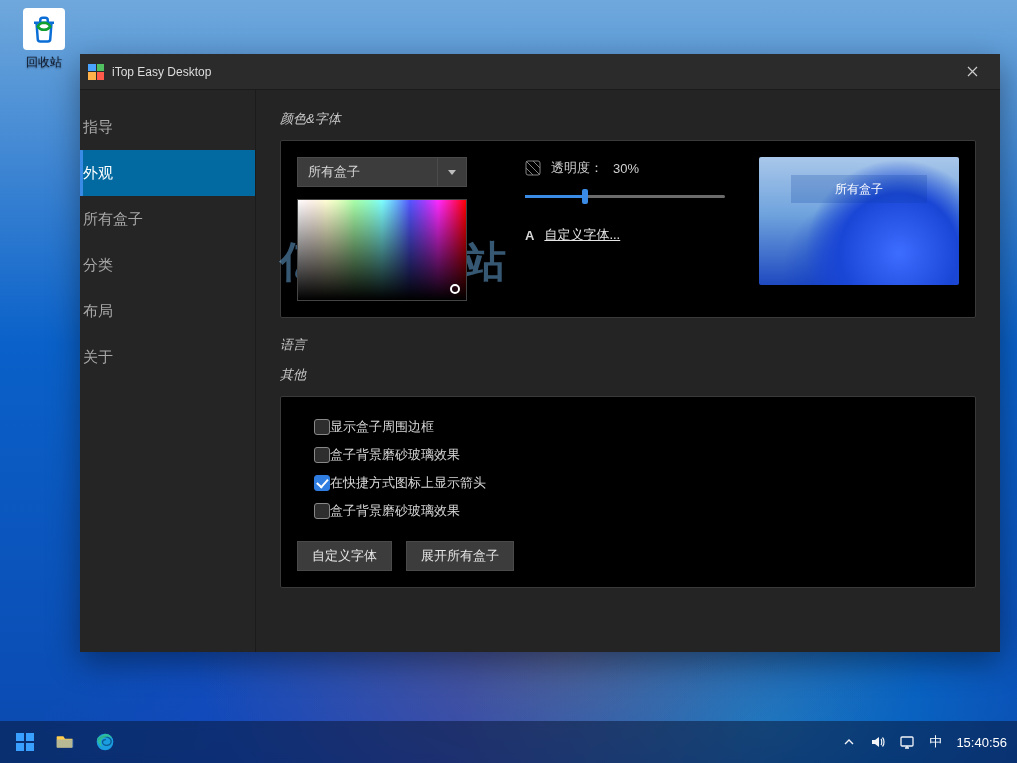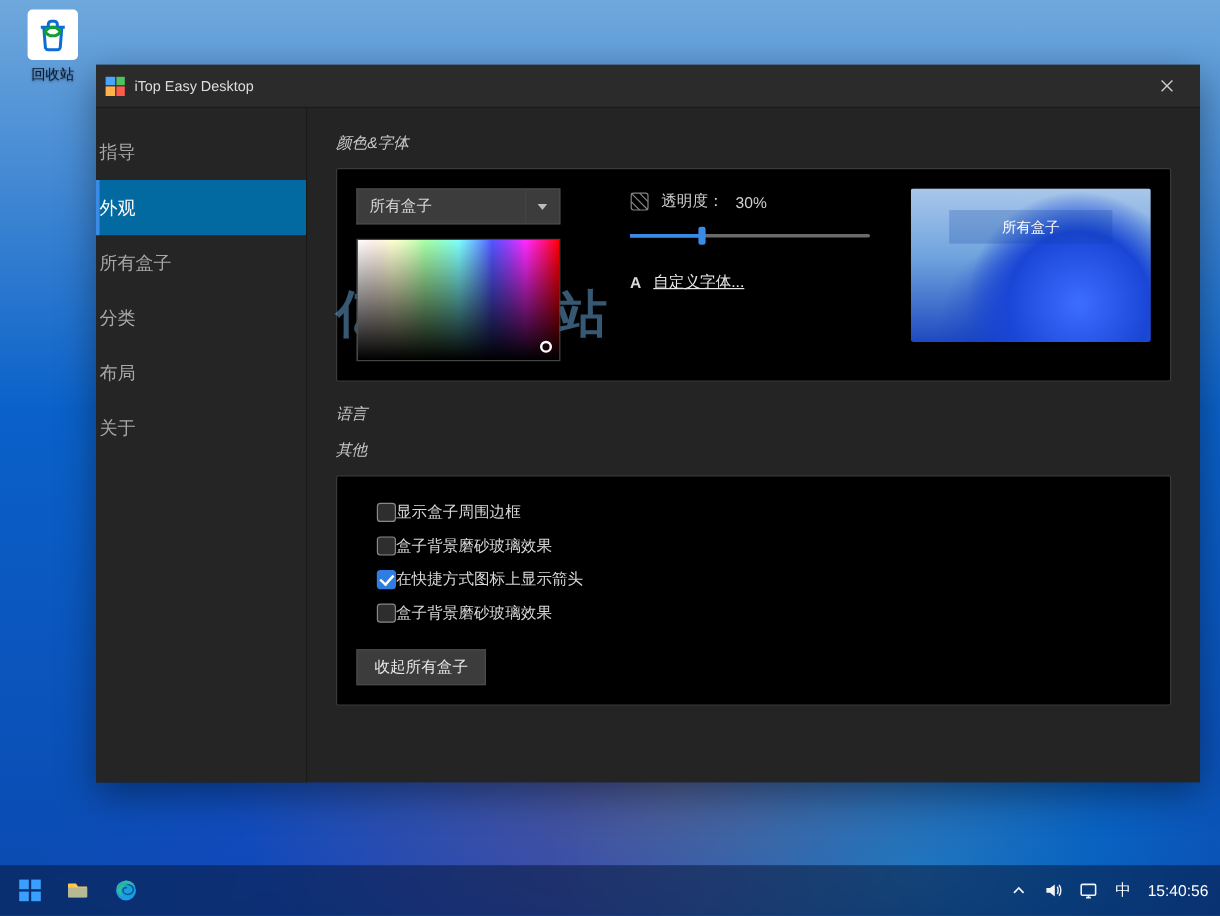--- a/index.html
+++ b/index.html
@@ -210,21 +210,22 @@
             <div class="chk-row">
               <div class="chk checked"></div>
               <span>在快捷方式图标上显示箭头</span>
             </div>
             <div class="chk-row">
               <div class="chk"></div>
               <span>盒子背景磨砂玻璃效果</span>
             </div>
           </div>
         <div class="btn-row">
-          <div class="btn">收起所有盒子</div>
+          <div class="btn">自定义字体</div>
+          <div class="btn">展开所有盒子</div>
         </div>
       </div>
     </div>
   </div>
 </div>
 
 <div class="taskbar">
   <div class="tb-left">
     <div class="tb-ico">
       <div class="winlogo">

